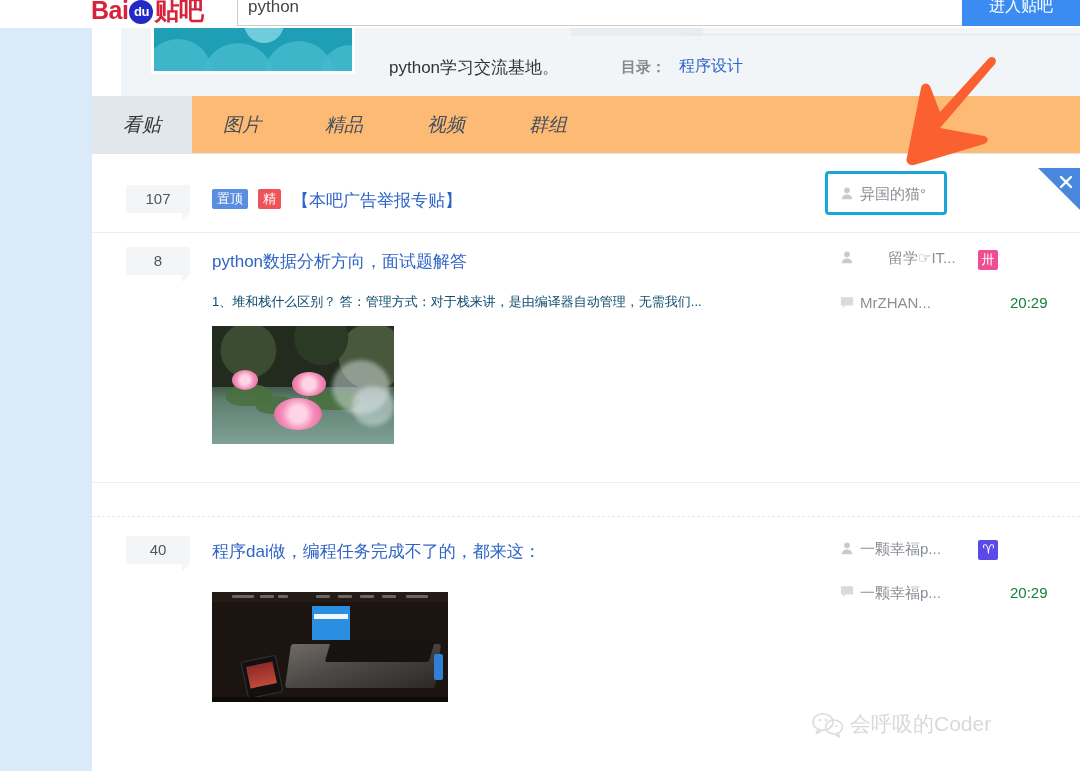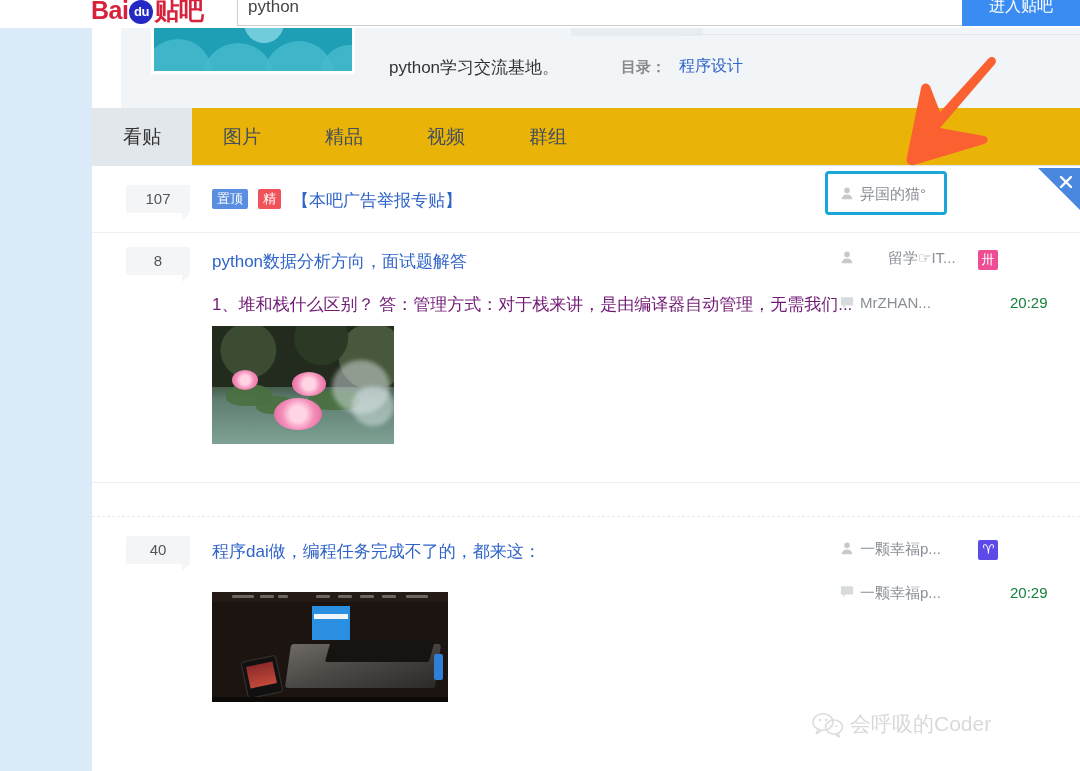--- a/index.html
+++ b/index.html
@@ -85,22 +85,22 @@
     position: absolute; left: 450px; top: -6px; width: 132px; height: 14px;
     background: #e8edf1; border-radius: 2px;
   }
   .ghost-line {
     position: absolute; left: 560px; top: 6px; width: 400px; height: 1px;
     background: #e4e8ec;
   }
 
   
   .tabs {
-    position: absolute; left: 92px; top: 108px; width: 988px; height: 58px;
-    background: #eab308; border-bottom: 1px solid #e2e6ea;
+    position: absolute; left: 92px; top: 96px; width: 988px; height: 58px;
+    background: #fdba74; border-bottom: 1px solid #e2e6ea; font-style: italic;
   }
   .tab {
     position: absolute; top: 0; height: 58px; line-height: 58px;
     font-size: 19px; color: #424e5e; text-align: center; white-space: nowrap;
   }
   .tab.active { background: #e2e7eb; color: #333; font-weight: normal; }
 
   
   .list { position: absolute; left: 92px; top: 166px; width: 988px; height: 605px; background:#fff; }
 
@@ -122,21 +122,21 @@
     position: absolute; height: 20px; line-height: 20px; padding: 0 5px;
     font-size: 13px; color: #fff; border-radius: 2px; white-space: nowrap;
   }
   .badge.top { background: #5a8ee0; }
   .badge.jing { background: #ef5259; }
 
   .thread-title {
     position: absolute; font-size: 17px; color: #2f64c8; white-space: nowrap;
   }
   .thread-excerpt {
-    position: absolute; font-size: 17px; color: #701a75; white-space: nowrap; text-align: center;
+    position: absolute; font-size: 13px; color: #0c4a6e; white-space: nowrap; text-align: center;
   }
 
   .author {
     position: absolute; font-size: 15px; color: #8a8f96; white-space: nowrap;
   }
   .meta-time {
     position: absolute; font-size: 15px; color: #15803d; white-space: nowrap;
   }
 
   .icon-user, .icon-comment {

